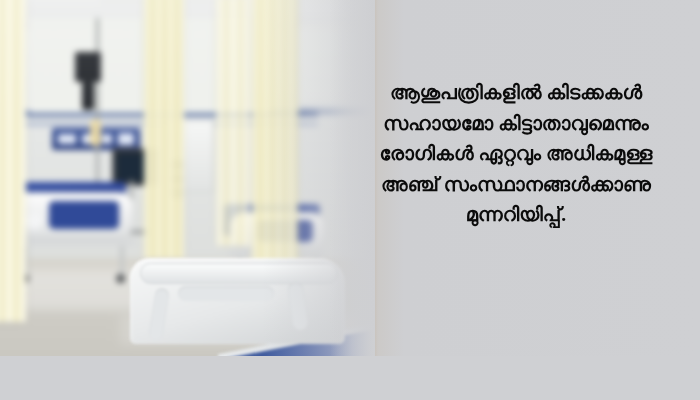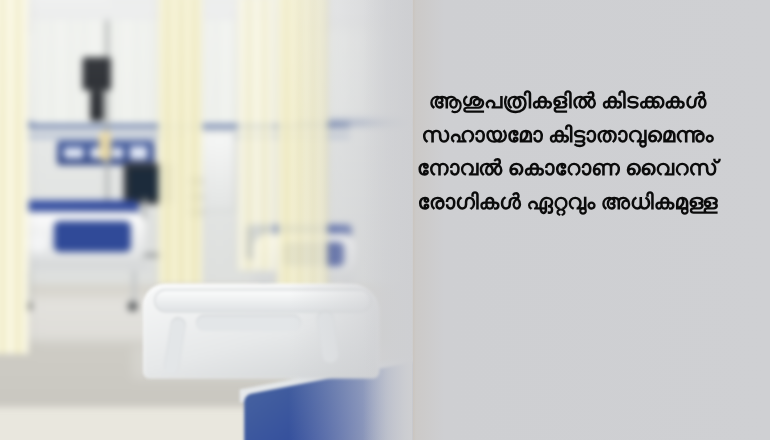--- a/index.html
+++ b/index.html
@@ -1,21 +1,21 @@
 <!DOCTYPE html>
 <html><head>
 <meta charset="utf-8">
 <style>
   html,body{margin:0;padding:0;}
   body{
     width:700px;height:400px;overflow:hidden;
     background:#cfd0d3;
     font-family:"Liberation Sans", sans-serif;
   }
-  #root{position:relative;width:700px;height:400px;overflow:hidden;background:#a16207;}
+  #root{position:relative;width:700px;height:356px;overflow:hidden;background:#a16207;}
 
   
   #photo{
     position:absolute;left:0;top:0;width:375px;height:400px;
     overflow:hidden;
     background:#e9e7de;
   }
   #photo-inner{position:absolute;inset:-30px;filter:blur(3.2px) saturate(0.95);}
 
   
@@ -209,18 +209,19 @@
       </div>
     </div>
 
     <div class="veil"></div>
   </div>
 
   <div id="textpanel">
     <div id="headline">
       <span class="ln">ആശുപത്രികളിൽ കിടക്കകൾ</span>
       <span class="ln">സഹായമോ കിട്ടാതാവുമെന്നും</span>
-      <span class="ln">നോവൽ കൊറോണ വൈറസ്</span>
       <span class="ln">രോഗികൾ ഏറ്റവും അധികമുള്ള</span>
+      <span class="ln">അഞ്ച് സംസ്ഥാനങ്ങൾക്കാണു</span>
+      <span class="ln">മുന്നറിയിപ്പ്.</span>
     </div>
   </div>
 
 </div>
 
 </body></html>

